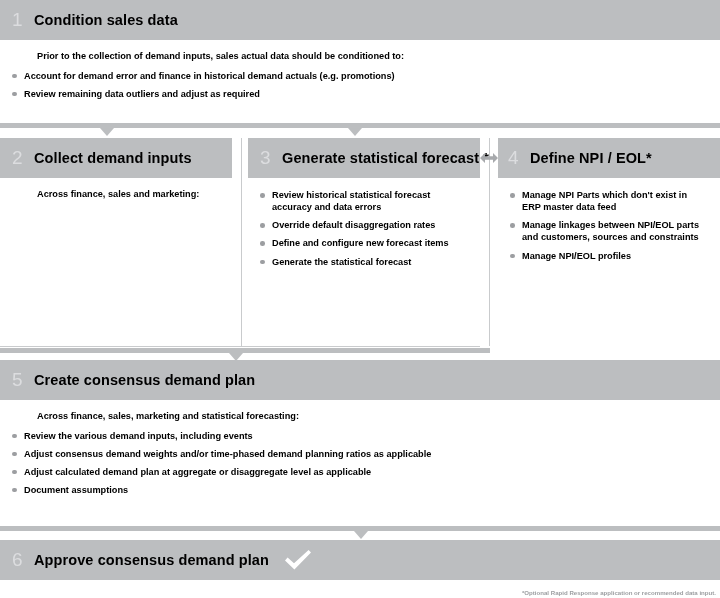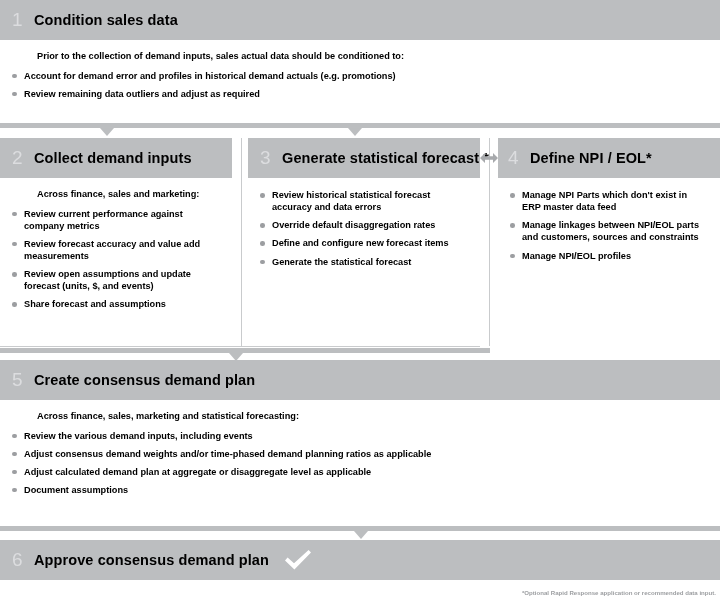--- a/index.html
+++ b/index.html
@@ -123,43 +123,37 @@
 <div class="canvas">
 
   <div class="box" id="box1">
     <div class="step-header">
       <span class="step-num">1</span>
       <span class="step-title">Condition sales data</span>
     </div>
     <div class="step-body">
       <div class="lead">Prior to the collection of demand inputs, sales actual data should be conditioned to:</div>
       <ul class="items">
-        <li>Account for demand error and profiles in historical demand actuals (e.g. promotions)</li>
+        <li>Account for demand error and finance in historical demand actuals (e.g. promotions)</li>
         <li>Review remaining data outliers and adjust as required</li>
       </ul>
     </div>
   </div>
 
   <div class="conn-bar" style="left:0; top:123px; width:720px;"></div>
   <div class="conn-tri" style="left:100px; top:128px;"></div>
   <div class="conn-tri" style="left:348px; top:128px;"></div>
 
   <div class="box" id="box2">
     <div class="step-header">
       <span class="step-num">2</span>
       <span class="step-title">Collect demand inputs</span>
     </div>
     <div class="step-body">
       <div class="lead">Across finance, sales and marketing:</div>
-      <ul class="items">
-        <li>Review current performance against company metrics</li>
-        <li>Review forecast accuracy and value add measurements</li>
-        <li>Review open assumptions and update forecast (units, $, and events)</li>
-        <li>Share forecast and assumptions</li>
-      </ul>
     </div>
   </div>
 
   <div class="box" id="box3">
     <div class="step-header">
       <span class="step-num">3</span>
       <span class="step-title">Generate statistical forecast *</span>
     </div>
     <div class="step-body">
       <ul class="items">

